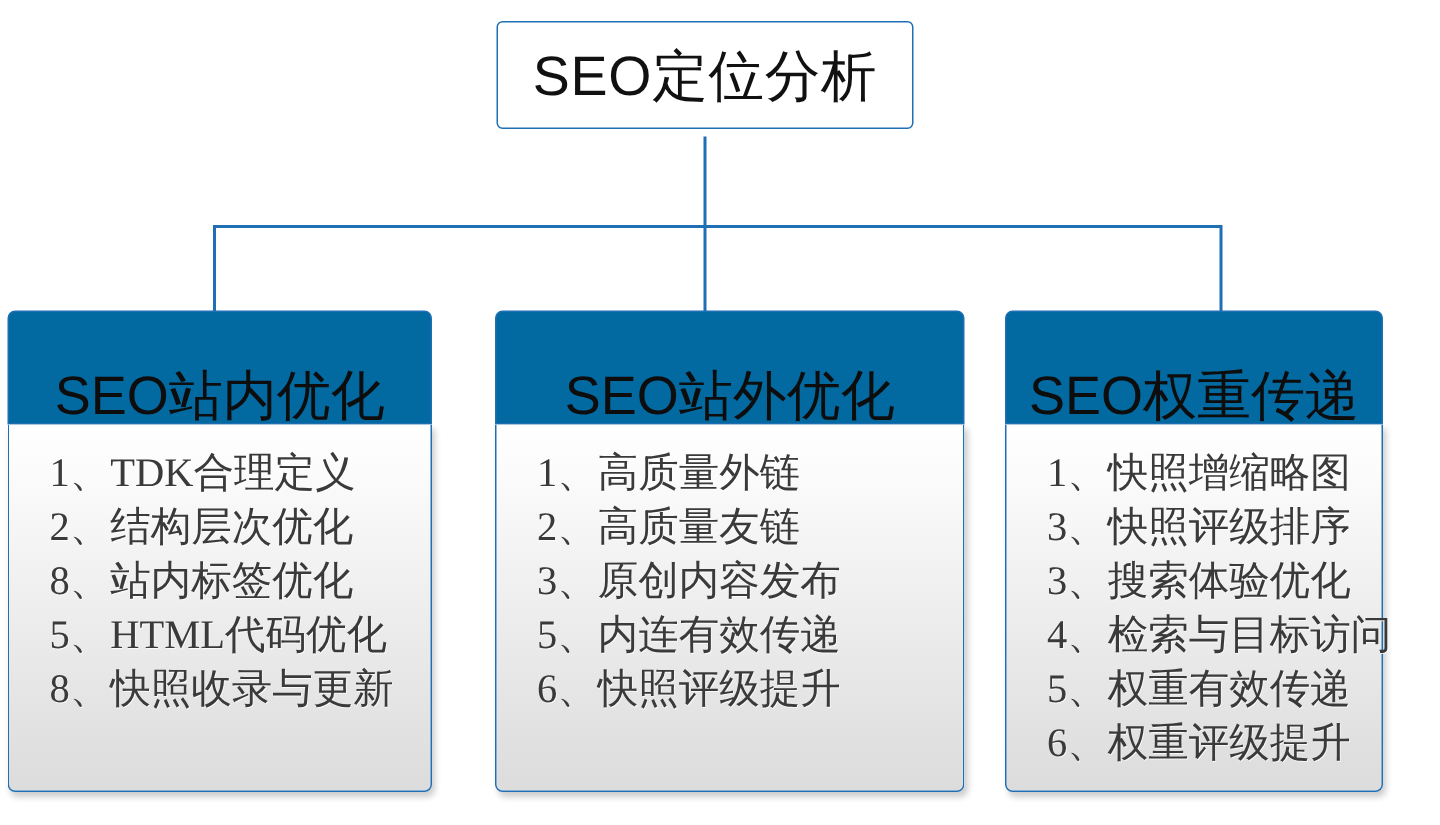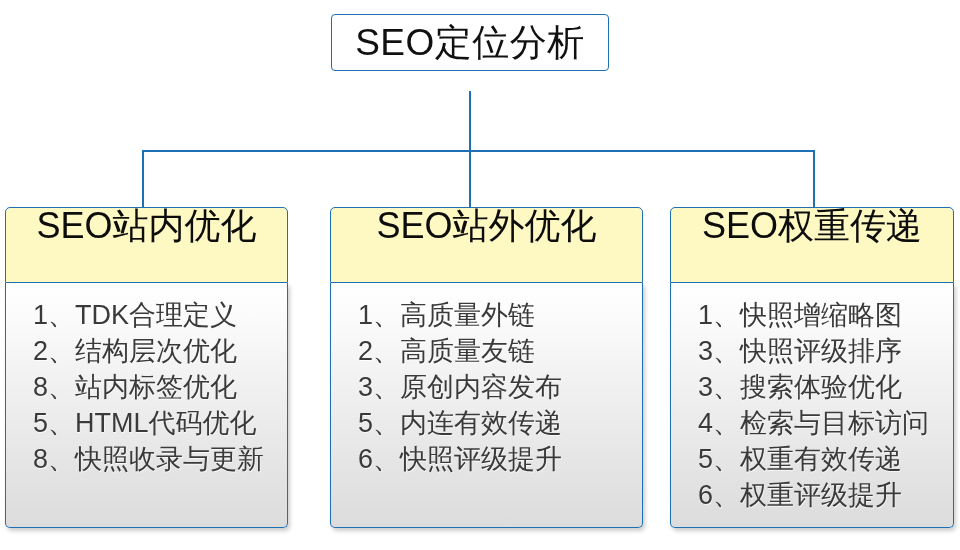--- a/index.html
+++ b/index.html
@@ -19,21 +19,21 @@
     width: 960px;
     height: 550px;
   }
 
   
   .root-node {
     position: absolute;
     left: 331px;
     top: 14px;
     width: 278px;
-    height: 57px;
+    height: 72px;
     box-sizing: border-box;
     border: 1.6px solid #1f6fb5;
     border-radius: 4px;
     background: #ffffff;
     display: flex;
     align-items: center;
     justify-content: center;
   }
   .root-label {
     font-size: 37px;
@@ -79,48 +79,49 @@
     height: 58px;
   }
 
   
   .branch {
     position: absolute;
     top: 207px;
   }
   .branch-1 { left: 5px;   width: 283px; }
   .branch-2 { left: 330px; width: 313px; }
-  .branch-3 { left: 670px; width: 284px; }
+  .branch-3 { left: 670px; width: 252px; }
 
   .branch-header {
     box-sizing: border-box;
     height: 76px;
     border: 1.6px solid #1f6fb5;
     border-radius: 5px 5px 0 0;
-    background: #fef9c3;
+    background: #0369a1;
     display: flex;
-    align-items: flex-start;
+    align-items: flex-end;
     justify-content: center;
   }
   .branch-header-label {
     font-size: 36px;
     line-height: 1;
     color: #0d0d0d;
     white-space: nowrap;
   }
 
   .branch-body {
     box-sizing: border-box;
     height: 245px;
     border: 1.6px solid #1f6fb5;
     border-top: none;
     border-radius: 0 0 5px 5px;
     background: linear-gradient(to bottom, #ffffff 0%, #fbfbfb 14%, #ededed 52%, #e0e0e0 88%, #dcdcdc 100%);
     box-shadow: 2px 3px 4px rgba(0, 0, 0, 0.20);
     padding: 14px 0 0 27px;
+    font-family: Liberation Serif, serif;
   }
 
   .branch-item {
     font-size: 27px;
     line-height: 36px;
     color: #3a3a3a;
     white-space: nowrap;
     text-shadow: 0.5px 0.5px 0 rgba(255, 255, 255, 0.75);
   }
 </style>

